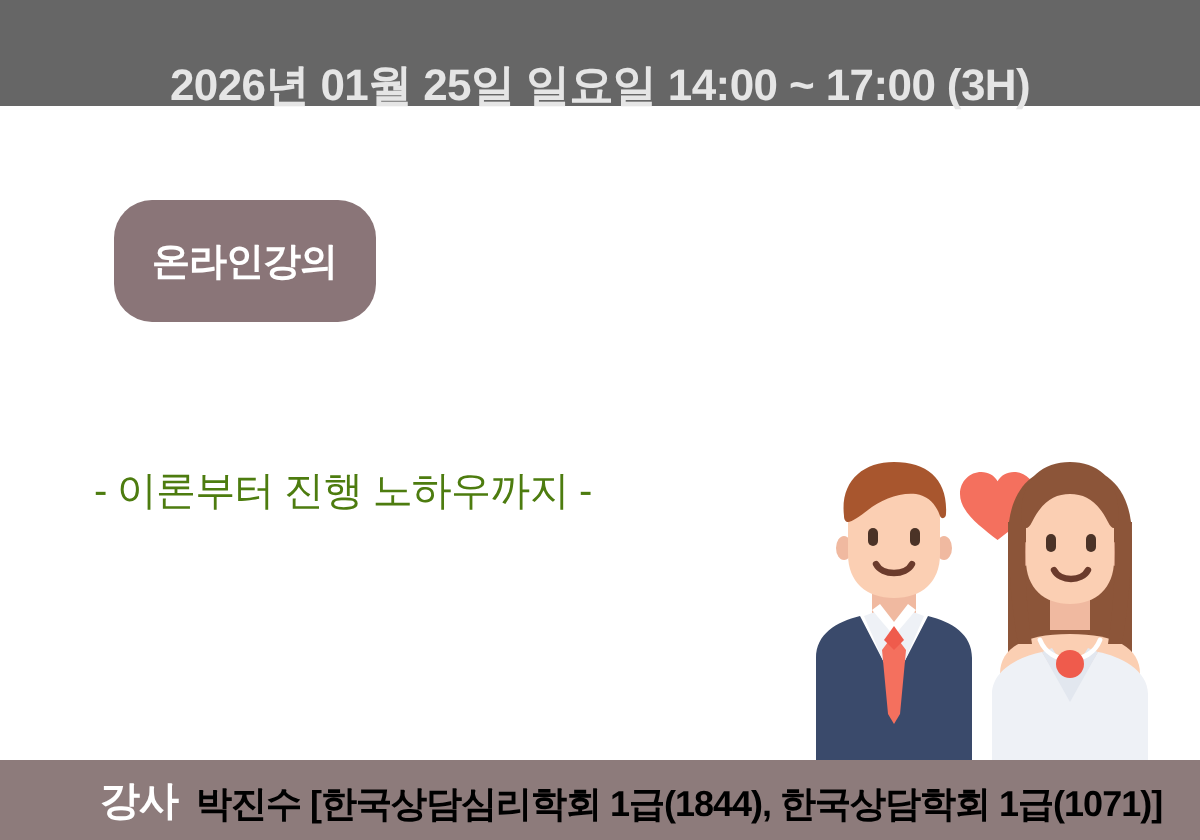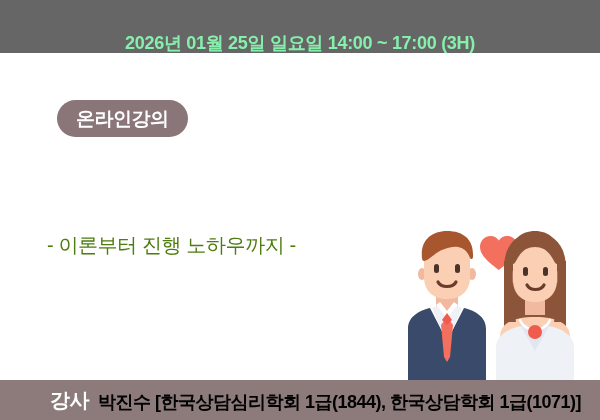--- a/index.html
+++ b/index.html
@@ -28,35 +28,35 @@
     top: 0;
     width: 600px;
     height: 53px;
     background: #666666;
     display: flex;
     align-items: center;
     justify-content: center;
     z-index: 30;
   }
   .topbar-text {
-    color: #86efac;
-    font-size: 18px;
+    color: #e5e5e5;
+    font-size: 22px;
     font-weight: bold;
     letter-spacing: -0.3px;
     white-space: nowrap;
     margin-top: 32px;
   }
 
   
   .badge {
     position: absolute;
     left: 57px;
     top: 100px;
     height: 37px;
-    padding: 0 19px;
+    padding: 12px 19px;
     border-radius: 19px;
     background: #8a7578;
     display: flex;
     align-items: center;
     justify-content: center;
     z-index: 20;
   }
   .badge-text {
     color: #ffffff;
     font-size: 19px;

